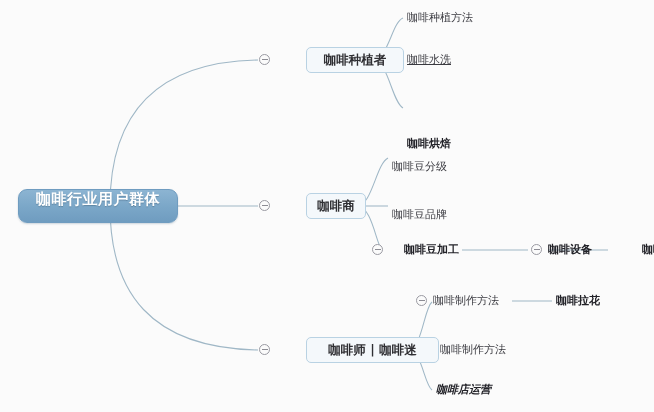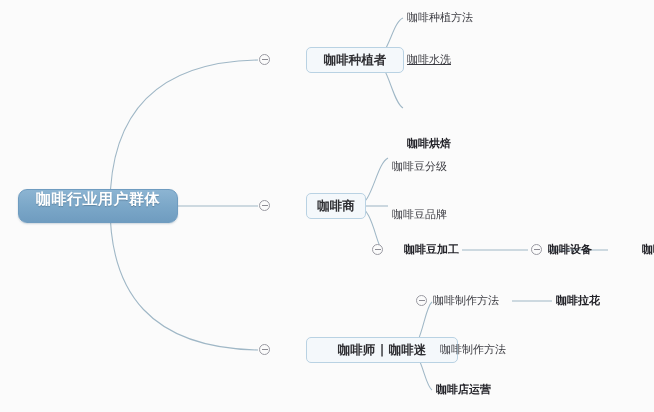--- a/index.html
+++ b/index.html
@@ -165,24 +165,24 @@
 
   <div class="collapse" style="left:372px; top:244px;"></div>
   <div class="leaf bold" style="left:404px; top:243px;">咖啡豆加工</div>
 
   <div class="collapse" style="left:531px; top:244px;"></div>
   <div class="leaf bold" style="left:548px; top:243px;">咖啡设备</div>
 
   <div class="leaf bold" style="left:612px; top:243px;padding-left:30px;">咖啡机</div>
 
   <div class="collapse" style="left:259px; top:344px;"></div>
-  <div class="branch-node" style="left:275px; top:337px; width:152px;">
+  <div class="branch-node" style="left:275px; top:337px; width:133px;">
     <span class="branch-label">咖啡师 | 咖啡迷</span>
   </div>
 
   <div class="collapse" style="left:416px; top:295px;"></div>
   <div class="leaf" style="left:433px; top:294px;">咖啡制作方法</div>
   <div class="leaf bold" style="left:556px; top:294px;">咖啡拉花</div>
 
   <div class="leaf" style="left:440px; top:343px;">咖啡制作方法</div>
-  <div class="leaf bold" style="left:436px; top:383px;">咖啡店运营</div>
+  <div class="leaf bold" style="left:436px; top:383px;font-style:italic;">咖啡店运营</div>
 
 </div>
 
 </body></html>

